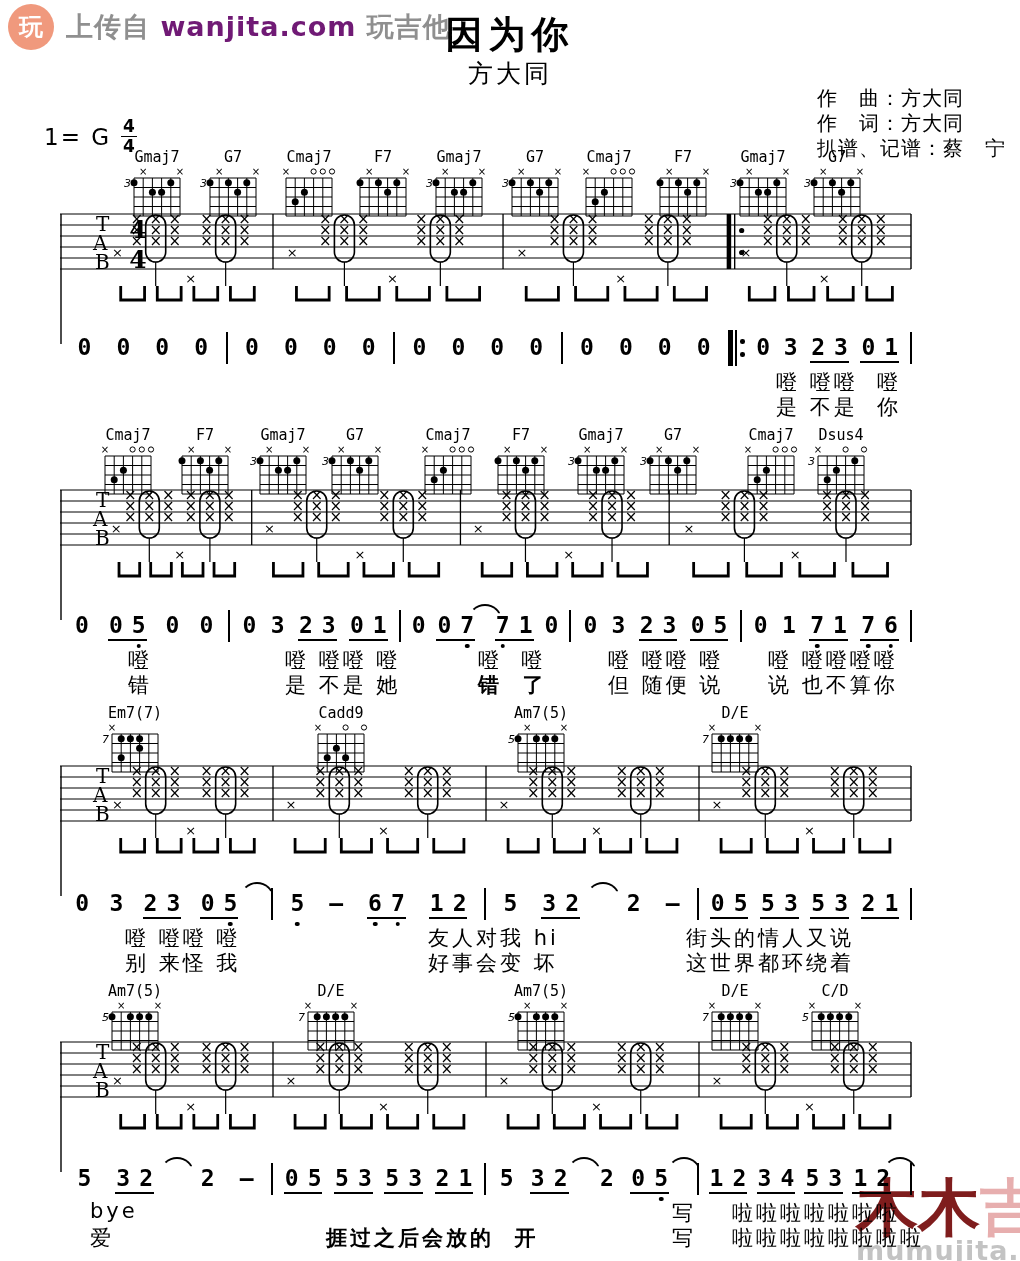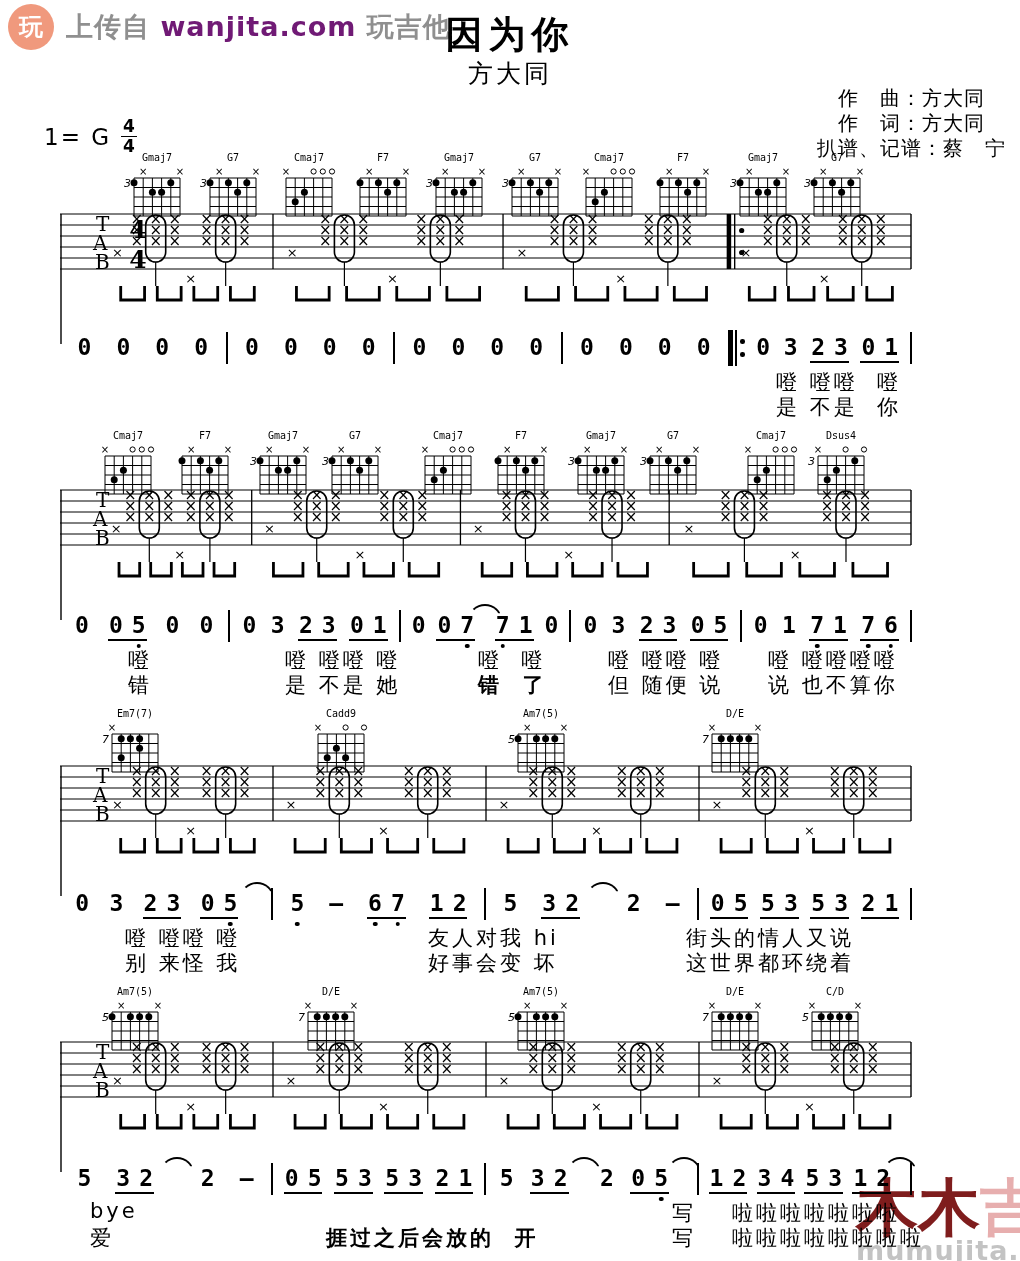--- a/index.html
+++ b/index.html
@@ -8,30 +8,30 @@
   
   .logo-wrap{position:absolute;left:8px;top:4px;display:flex;align-items:center;gap:12px;}
   .logo-circle{width:46px;height:46px;border-radius:50%;background:#f0997d;color:#fff;
       display:flex;align-items:center;justify-content:center;font-size:24px;font-weight:700;}
   .logo-text{font-size:27px;font-weight:700;color:#8f8f8f;letter-spacing:1px;}
   .logo-text .site{color:#701a75;}
   .page-title{position:absolute;left:0;top:10px;width:1020px;text-align:center;
       font-size:37px;font-weight:600;letter-spacing:6px;}
   .artist{position:absolute;left:0;top:57px;width:1020px;text-align:center;
       font-size:25px;letter-spacing:3px;}
-  .credits{position:absolute;top:86px;right:14px;text-align:center;font-size:20px;
+  .credits{position:absolute;top:86px;right:14px;text-align:left;font-size:20px;
       line-height:25px;letter-spacing:1px;}
   .keysig{position:absolute;left:44px;top:118px;display:flex;align-items:center;gap:10px;}
   .keysig .key{font-size:23px;letter-spacing:2px;}
   .frac{display:flex;flex-direction:column;align-items:center;font-size:17px;font-weight:700;line-height:17px;}
   .frac .top{border-bottom:1.5px solid #000;padding:0 2px 1px;}
   .frac .bot{padding-top:1px;}
   
   .chord{position:absolute;width:74px;text-align:center;z-index:1;}
-  .chord-name{font-family:"DejaVu Sans Mono",monospace;font-size:10px;font-weight:500;
+  .chord-name{font-family:"DejaVu Sans Mono",monospace;font-size:15px;font-weight:500;
       height:16px;line-height:15px;white-space:nowrap;}
   .chord svg{display:block;margin:0 auto;}
   
   .staff{position:absolute;left:60px;}
   .tabletter{font-family:"DejaVu Serif",serif;font-size:20px;}
   .timesig{font-family:"DejaVu Serif",serif;font-size:25px;font-weight:700;}
   .sx{font-size:15px;}
   .sx2{font-size:13px;}
   
   .melody{position:absolute;left:60px;width:852px;display:flex;align-items:flex-start;}

